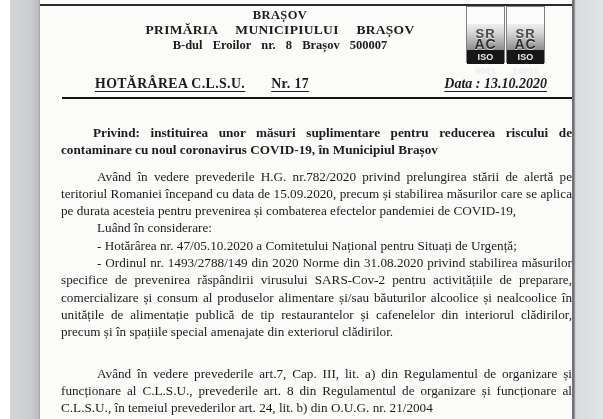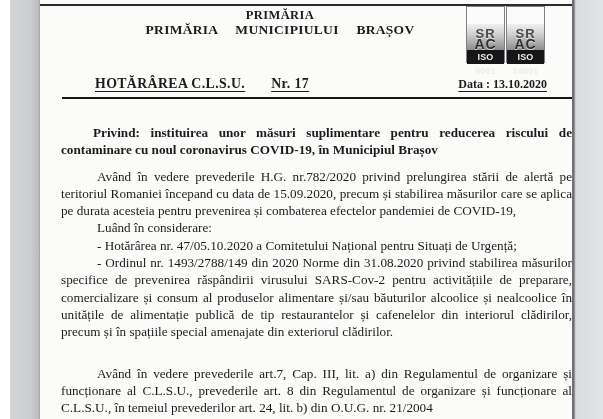--- a/index.html
+++ b/index.html
@@ -65,43 +65,44 @@
   }
   
   .title-row{
     position:absolute;left:22px;top:76px;width:512px;box-sizing:border-box;
     display:flex;justify-content:space-between;align-items:baseline;
     padding:0 27px 5px 33px;border-bottom:2px solid #161616;
     font-weight:bold;
   }
   .title-main{font-size:13.8px;letter-spacing:.4px;text-decoration:underline;text-underline-offset:3px;}
   .title-nr{margin-left:26px;}
-  .title-date{font-size:12px;text-decoration:underline;text-underline-offset:3px;}
+  .title-date{font-size:14px;text-decoration:underline;text-underline-offset:3px;font-style:italic;}
   
   .body-text{
     position:absolute;left:21px;top:118px;width:511px;
     font-size:13.2px;line-height:17.3px;
   }
   .para{margin:0;text-indent:36px;text-align:justify;}
   .subject{font-weight:bold;margin-top:6px;text-indent:32px;}
   .gap-line{height:9px;}
   .gap-big{height:24px;}
 </style>
 </head>
 <body>
 
 <div class="edge-left-grey"></div>
 <div class="edge-right"></div>
 
 <div class="page">
   <div class="page-top-rule"></div>
 
   <div class="letterhead">
-    <div class="lh-country">PRIMĂRIA</div>
+    <div class="lh-country">BRAȘOV</div>
     <div class="lh-institution">PRIMĂRIA MUNICIPIULUI BRAȘOV</div>
+    <div class="lh-address">B-dul Eroilor nr. 8 Brașov 500007</div>
   </div>
 
   <div class="badges">
     <div class="badge">
       <div class="badge-art">
         <span class="badge-sr">SR</span>
         <span class="badge-ac">AC</span>
       </div>
       <div class="badge-cert">Certificat Nr. 974</div>
       <div class="badge-iso">ISO 9001</div>

